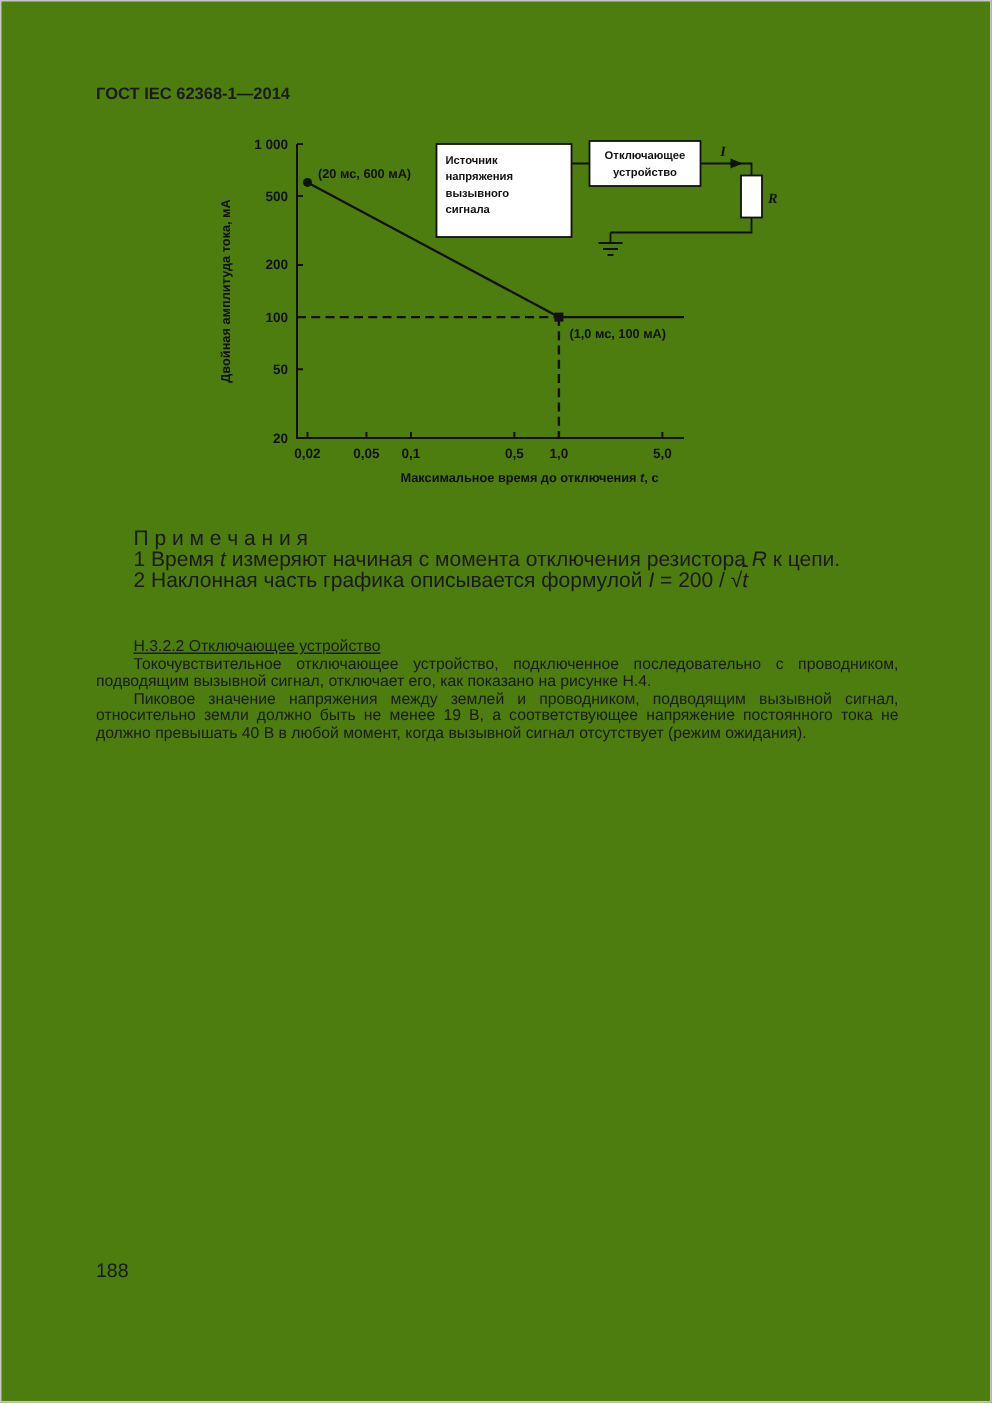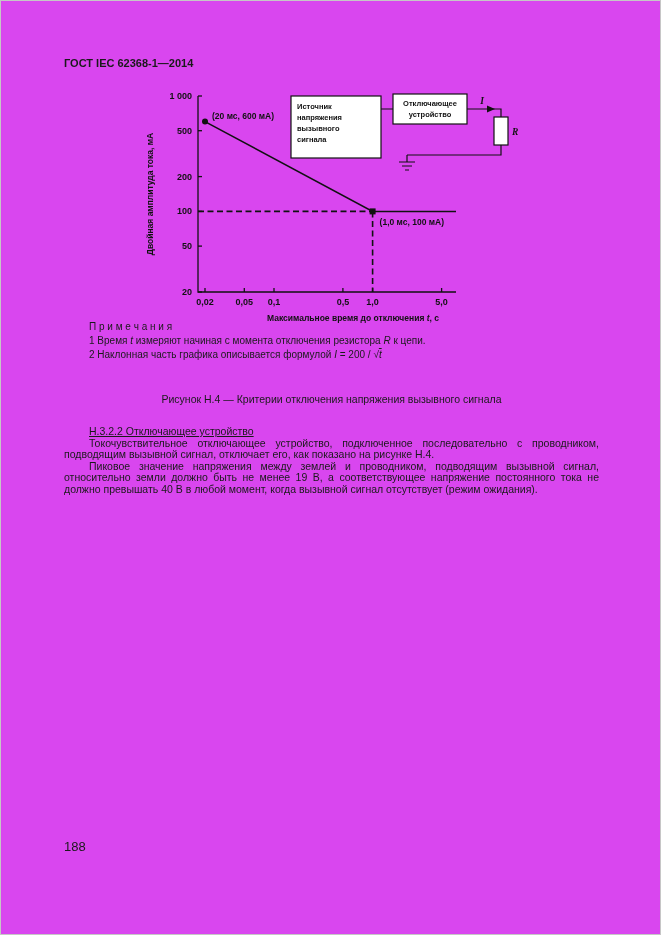--- a/index.html
+++ b/index.html
@@ -1,18 +1,18 @@
 <!DOCTYPE html>
 <html><head>
 <meta charset="utf-8">
 <style>
   html,body { margin:0; padding:0; background:#e9e9e9; }
   .page {
     position:relative; width:661px; height:935px; margin:0 auto;
-    background:#d946ef; border:1px solid #c6c6c6; box-sizing:border-box;
+    background:#4d7c0f; border:1px solid #c6c6c6; box-sizing:border-box;
     font-family:"Liberation Sans", sans-serif; color:#1a1a1a;
     overflow:hidden;
   }
   .doc-header { position:absolute; left:63px; top:56px; font-size:11px; font-weight:bold; }
   .figure-svg { position:absolute; left:140px; top:86px; width:470px; height:252px; }
 
   
   .tick   { font:bold 9px "Liberation Sans", sans-serif; fill:#111; }
   .ax-title { font:bold 8.5px "Liberation Sans", sans-serif; fill:#111; }
   .ptlab  { font:bold 8.5px "Liberation Sans", sans-serif; fill:#111; }
@@ -21,21 +21,21 @@
   .series { fill:none; stroke:#111; stroke-width:1.5; }
   .dash   { fill:none; stroke:#111; stroke-width:1.6; stroke-dasharray:6 3.5; }
   .axis   { stroke:#111; stroke-width:1.3; fill:none; }
   .mark   { fill:#111; stroke:none; }
   .wire   { stroke:#111; stroke-width:1.2; fill:none; }
   .boxr   { stroke:#111; stroke-width:1.2; fill:#fff; }
 
   .it { font-style:italic; }
   .overline { text-decoration:overline; }
 
-  .notes { position:absolute; left:63px; top:320px; width:535px; font-size:10px; line-height:11.5px; }
+  .notes { position:absolute; left:63px; top:352px; width:535px; font-size:14px; line-height:11.5px; }
   .note-heading { padding-left:25px; margin-bottom:2px; }
   .note-line { padding-left:25px; margin-bottom:2.5px; }
 
   .caption { position:absolute; left:63px; top:392px; width:535px; text-align:center; font-size:10.5px; }
 
   .body-text { position:absolute; left:63px; top:425px; width:535px; font-size:10.5px; line-height:11.5px; }
   .sec-heading { text-indent:25px;text-decoration:underline; }
   .para { margin:0; text-indent:25px; text-align:justify; }
 
   .page-number { position:absolute; left:63px; top:838px; font-size:13px; }
@@ -104,21 +104,20 @@
     <text class="ax-title" x="12" y="107" text-anchor="middle" transform="rotate(-90 12 107)">Двойная амплитуда тока, мА</text>
     <text class="ax-title" x="212" y="234" text-anchor="middle"><tspan>Максимальное время до отключения </tspan><tspan class="it">t</tspan><tspan>, с</tspan></text>
   </svg>
 
   <div class="notes">
     <div class="note-heading">П р и м е ч а н и я</div>
     <div class="note-line"><span>1 Время </span><span class="it">t</span><span> измеряют начиная с момента отключения резистора </span><span class="it">R</span><span> к цепи.</span></div>
     <div class="note-line"><span>2 Наклонная часть графика описывается формулой  </span><span class="it">I</span><span> = 200 / </span><span>√</span><span class="it overline">t</span></div>
   </div>
 
-  <div class="caption">Рисунок Н.4 — Критерии отключения напряжения вызывного сигнала</div>
 
   <div class="body-text">
     <div class="sec-heading">Н.3.2.2 Отключающее устройство</div>
     <p class="para">Токочувствительное отключающее устройство, подключенное последовательно с проводником, подводящим вызывной сигнал, отключает его, как показано на рисунке Н.4.</p>
     <p class="para">Пиковое значение напряжения между землей и проводником, подводящим вызывной сигнал, относительно земли должно быть не менее 19 В, а соответствующее напряжение постоянного тока не должно превышать 40 В в любой момент, когда вызывной сигнал отсутствует (режим ожидания).</p>
   </div>
 
   <div class="page-number">188</div>
 </div>
 

